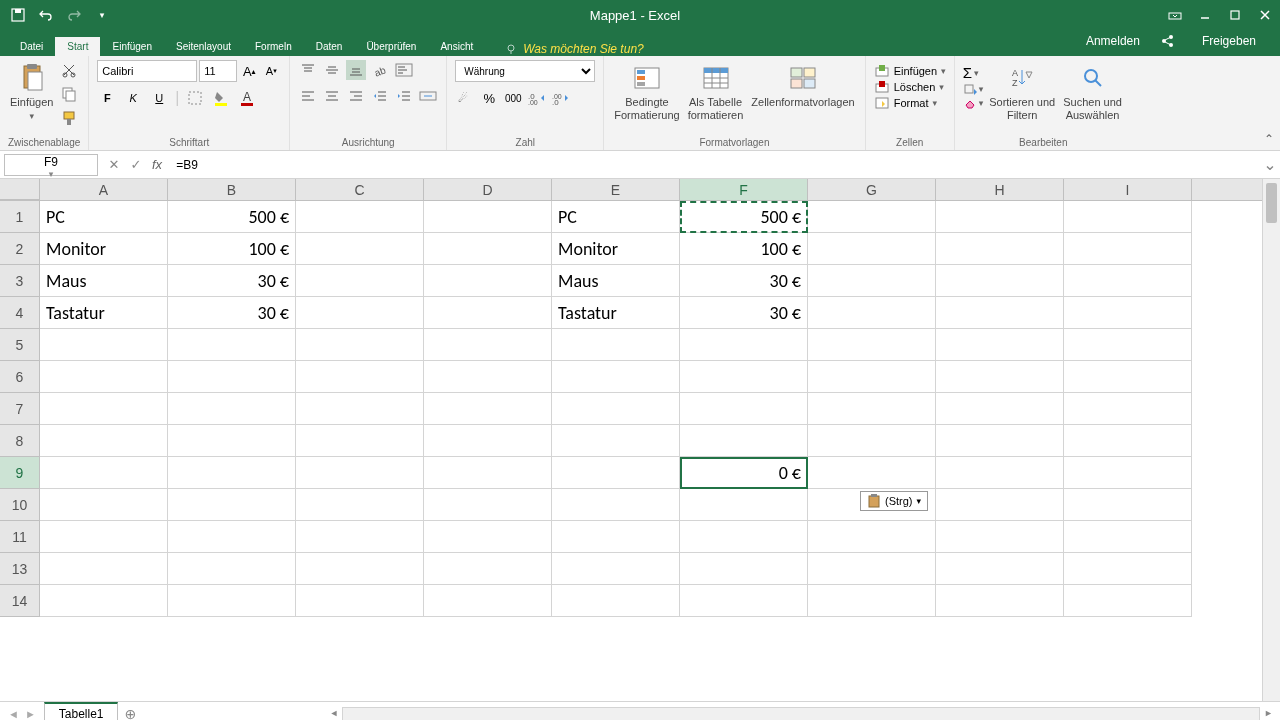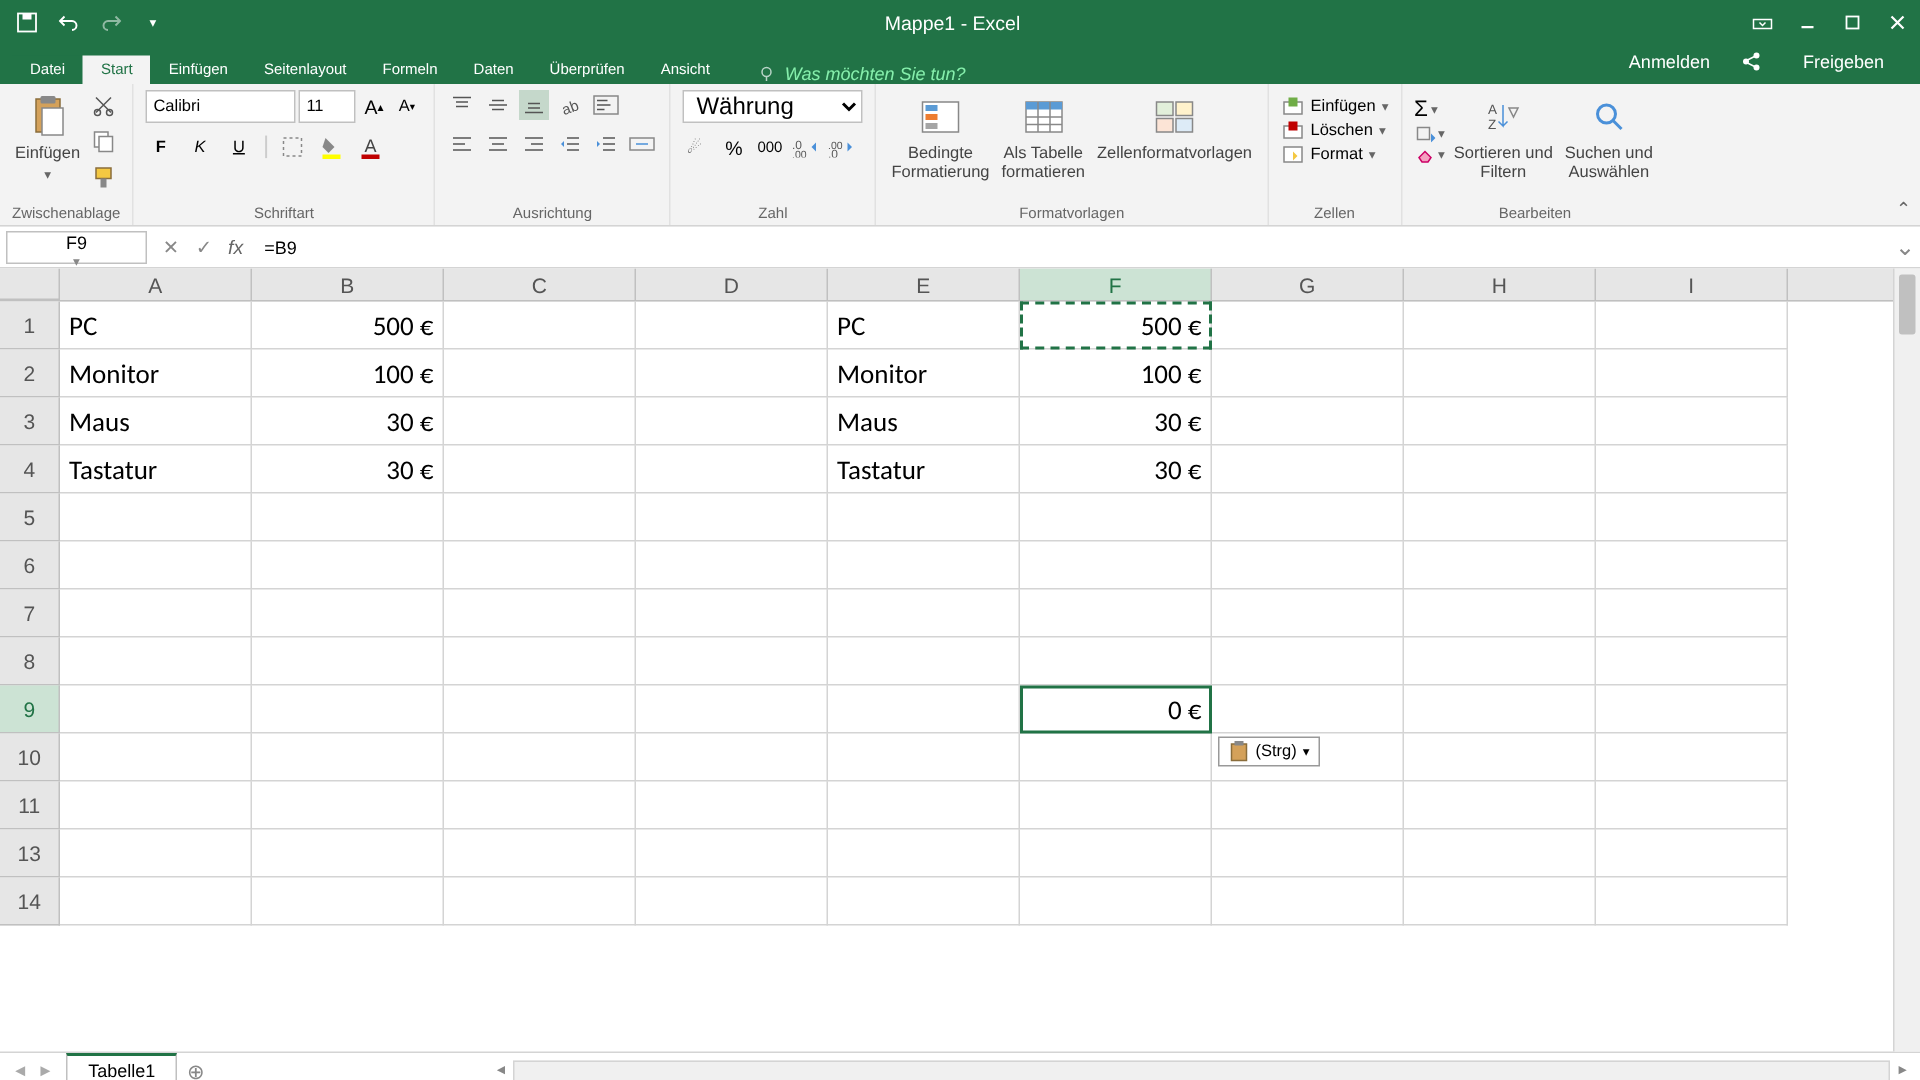--- a/index.html
+++ b/index.html
@@ -11,41 +11,41 @@
     .qat-icon { width: 16px; height: 16px; display: flex; align-items: center; justify-content: center; cursor: pointer; }
     .title-text { flex: 1; text-align: center; font-size: 13px; }
     .window-controls { display: flex; gap: 0; }
     .win-btn { width: 30px; height: 30px; display: flex; align-items: center; justify-content: center; cursor: pointer; }
     
     
     .ribbon-tabs { height: 26px; background: #217346; display: flex; align-items: flex-end; padding-left: 8px; }
     .tab { padding: 4px 12px; font-size: 10px; color: #fff; cursor: pointer; }
     .tab.file { background: #217346; color: #fff; }
     .tab.active { background: #f3f3f3; color: #217346; }
-    .tell-me { flex: 1; padding-left: 20px; color: #86efac; font-style: italic; font-size: 12px; display: flex; align-items: center; gap: 6px; }
+    .tell-me { flex: 1; padding-left: 20px; color: #fde047; font-style: italic; font-size: 12px; display: flex; align-items: center; gap: 6px; }
     .tab-right { display: flex; align-items: center; gap: 4px; padding-right: 8px; }
     .tab-right span { color: #fff; font-size: 12px; padding: 4px 8px; cursor: pointer; }
     
     
     .ribbon { height: 95px; background: #f3f3f3; border-bottom: 1px solid #d4d4d4; display: flex; position: relative; }
     .ribbon-group { border-right: 1px solid #e1e1e1; padding: 4px 8px 2px; display: flex; flex-direction: column; }
     .group-content { flex: 1; display: flex; align-items: flex-start; gap: 4px; }
     .group-label { font-size: 10px; color: #666; text-align: center; padding-top: 2px; position: relative; }
     
     .big-btn { display: flex; flex-direction: column; align-items: center; gap: 2px; cursor: pointer; padding: 2px; }
     .big-btn-icon { width: 32px; height: 32px; display: flex; align-items: center; justify-content: center; }
     .big-btn-label { font-size: 11px; color: #444; text-align: center; line-height: 1.2; }
     
     .small-btn { width: 20px; height: 20px; display: flex; align-items: center; justify-content: center; cursor: pointer; font-size: 11px; }
     .vstack { display: flex; flex-direction: column; gap: 4px; }
     .hstack { display: flex; gap: 2px; align-items: center; }
     
     .font-combo { width: 100px; height: 22px; border: 1px solid #c0c0c0; background: #fff; font-size: 11px; padding: 0 4px; }
     .size-combo { width: 38px; height: 22px; border: 1px solid #c0c0c0; background: #fff; font-size: 11px; padding: 0 4px; }
-    .number-combo { width: 120px; height: 22px; border: 1px solid #c0c0c0; background: #fff; font-size: 16px; padding: 0 4px; }
+    .number-combo { width: 140px; height: 22px; border: 1px solid #c0c0c0; background: #fff; font-size: 10px; padding: 0 4px; }
     
     .collapse-btn { position: absolute; right: 6px; bottom: 4px; cursor: pointer; color: #666; font-size: 12px; }
     
     
     .formula-bar { height: 28px; border-bottom: 1px solid #d4d4d4; display: flex; align-items: center; background: #fff; }
     .name-box { width: 94px; height: 22px; border: 1px solid #c0c0c0; margin-left: 4px; padding: 0 6px; font-size: 12px; display: flex; align-items: center; justify-content: space-between; flex-direction: column; }
     .fx-btns { display: flex; gap: 6px; padding: 0 8px; color: #888; }
     .fx-btn { cursor: pointer; font-size: 13px; width: 16px; text-align: center; }
     .fx-label { font-style: italic; color: #666; font-size: 13px; padding-right: 8px; }
     .formula-input { flex: 1; height: 22px; border: none; padding: 0 6px; font-size: 12px; }
@@ -61,21 +61,21 @@
     .rows { display: flex; flex-direction: column; }
     .row { display: flex; height: 32px; }
     .row-h { width: 40px; border-right: 1px solid #c0c0c0; border-bottom: 1px solid #c0c0c0; background: #e6e6e6; text-align: center; font-size: 14px; color: #555; display: flex; align-items: center; justify-content: center; cursor: pointer; }
     .row-h.sel { background: #cce3d4; color: #217346; }
     .cell { border-right: 1px solid #d4d4d4; border-bottom: 1px solid #d4d4d4; padding: 0 6px; font-size: 18px; font-family: Calibri, sans-serif; display: flex; align-items: center; }
     .cell.right { justify-content: flex-end; }
     
     .selection-box { position: absolute; border: 2px solid #217346; pointer-events: none; }
     .marching { position: absolute; border: 2px dashed #217346; pointer-events: none; }
     
-    .paste-options { position: absolute; background: #fff; border: 1px solid #999; padding: 2px 6px; font-size: 11px; display: flex; align-items: center; gap: 4px; cursor: pointer; }
+    .paste-options { position: absolute; background: #fff; border: 1px solid #999; padding: 2px 6px; font-size: 11px; display: flex; align-items: center; gap: 4px; cursor: pointer; margin-left: 48px; }
     
     .vscroll { width: 18px; background: #f0f0f0; border-left: 1px solid #d4d4d4; position: relative; }
     .vscroll-thumb { position: absolute; top: 4px; left: 3px; right: 3px; height: 40px; background: #c0c0c0; border-radius: 2px; }
     
     
     .sheet-bar { height: 24px; background: #fff; border-top: 1px solid #d4d4d4; display: flex; align-items: center; }
     .sheet-nav { display: flex; gap: 6px; padding: 0 8px; color: #aaa; font-size: 11px; }
     .sheet-tab { padding: 3px 14px; border: 1px solid #c0c0c0; border-top: 2px solid #217346; background: #fff; font-size: 12px; cursor: pointer; }
     .sheet-add { width: 24px; text-align: center; color: #888; cursor: pointer; font-size: 14px; }
     .hscroll { flex: 1; margin: 0 20px 0 200px; height: 14px; background: #f0f0f0; border: 1px solid #d4d4d4; position: relative; }

